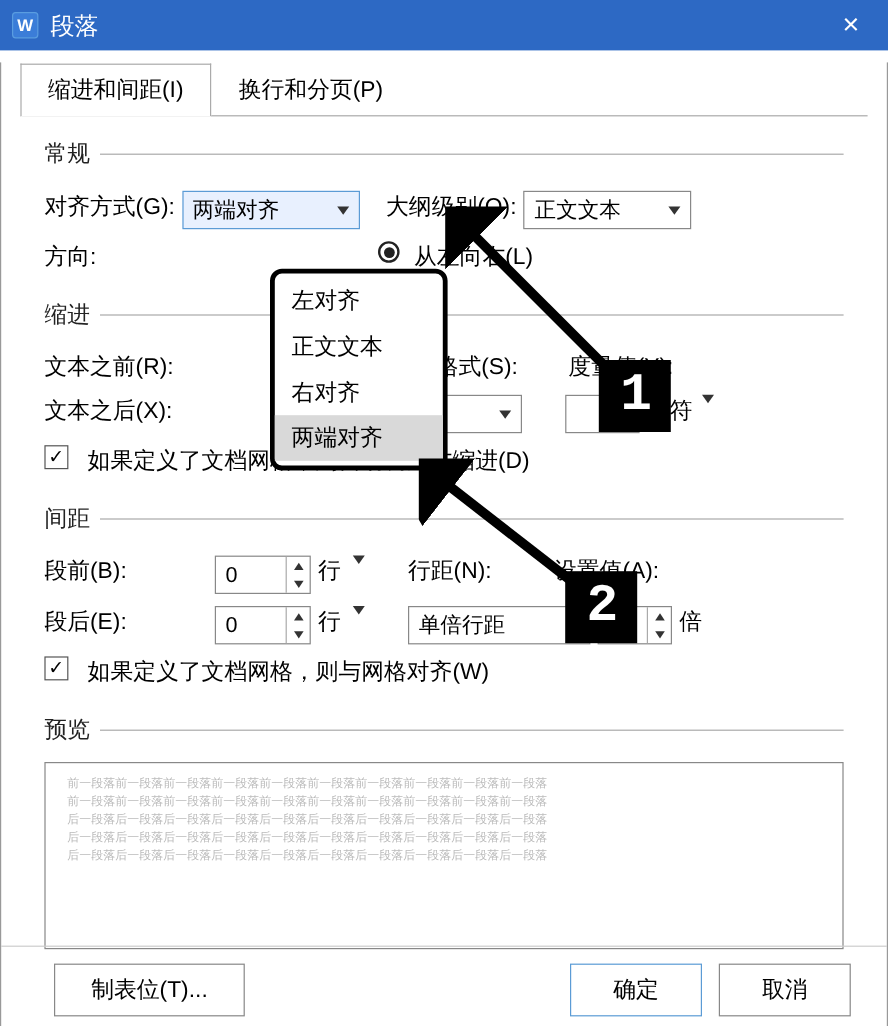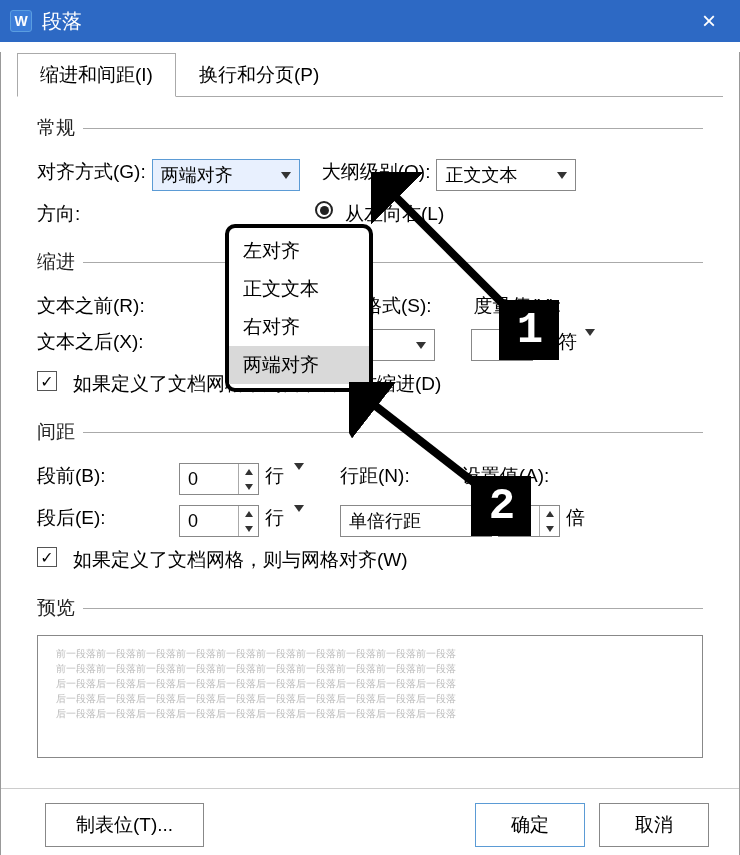--- a/index.html
+++ b/index.html
@@ -145,21 +145,21 @@
     width:60px;height:60px;
     background:#000;color:#fff;
     display:flex;align-items:center;justify-content:center;
     font-family: "Courier New", monospace;
     font-size:44px; font-weight:bold;
     z-index:30;
     letter-spacing:-2px;
   }
   .arrow { position:absolute; z-index:25; }
   .preview-box {
-    border:1px solid #888; height:123px; margin-top:6px;
+    border:1px solid #888; height:156px; margin-top:6px;
     padding:10px 18px; font-size:10px; color:#bbb; line-height:1.5;
     overflow:hidden;
   }
   .preview-line { white-space:nowrap; }
   .preview-strong { color:#555; font-weight:bold; font-size:11px;}
   .button-bar {
     position:absolute; bottom:14px; left:0; right:0;
     display:flex; align-items:flex-end; padding:0 30px;
     border-top:1px solid #ccc; padding-top:14px;
   }

